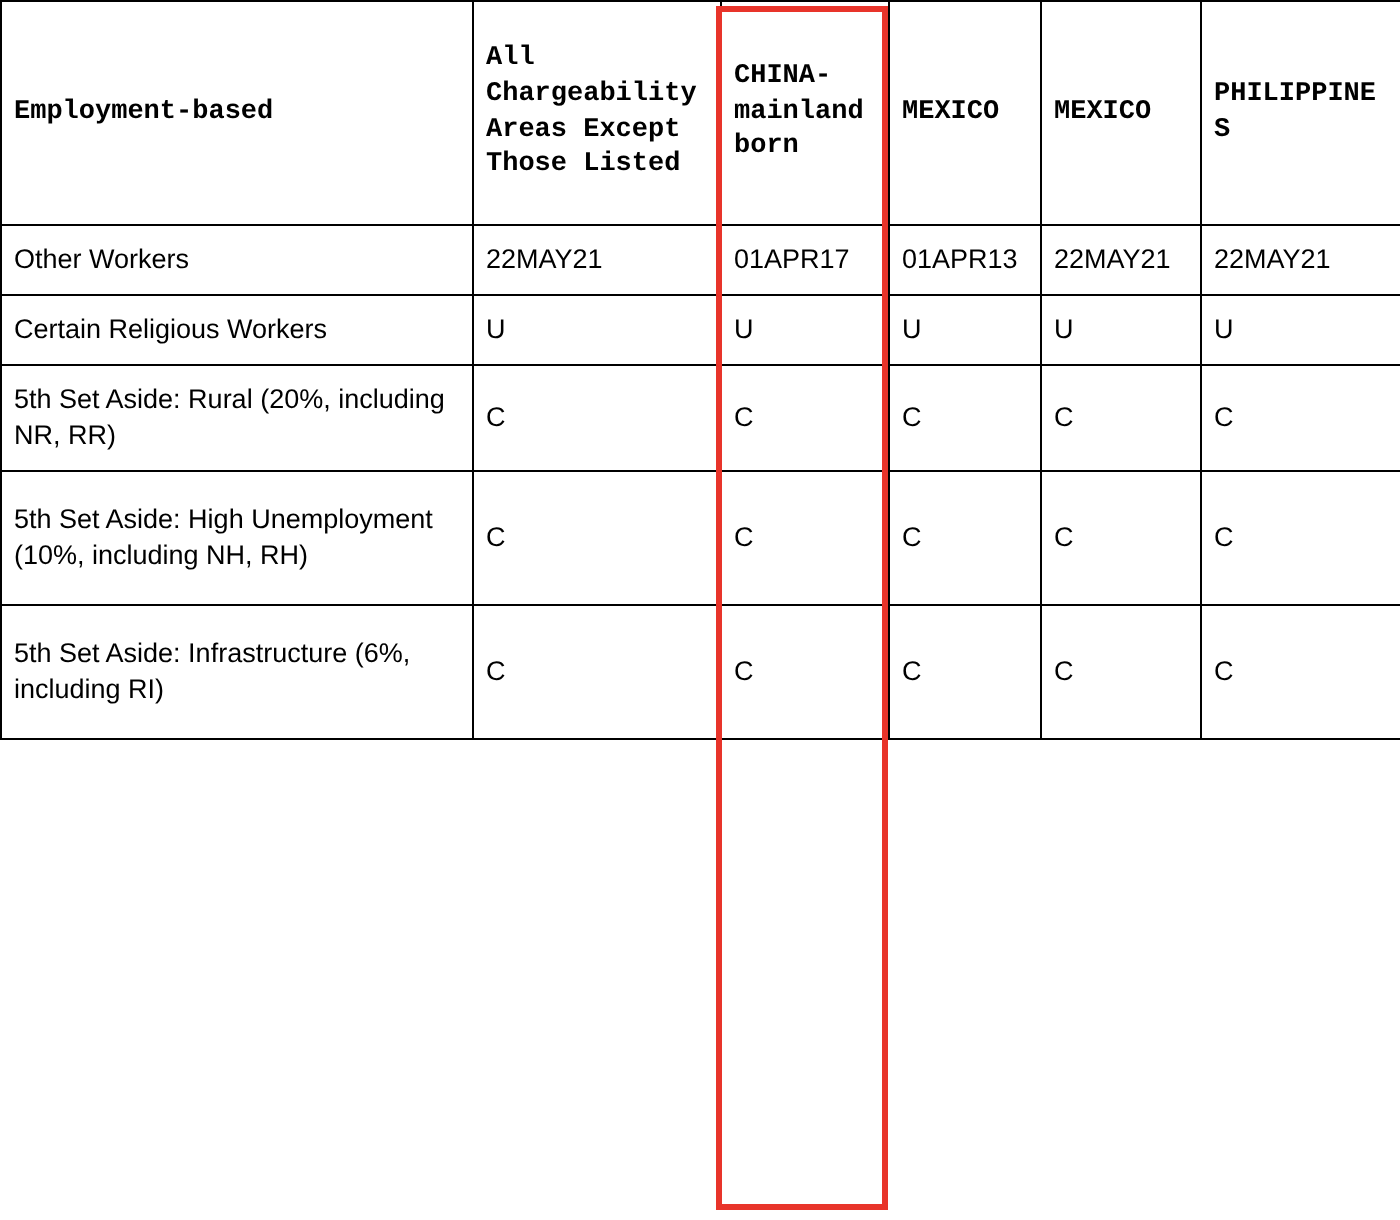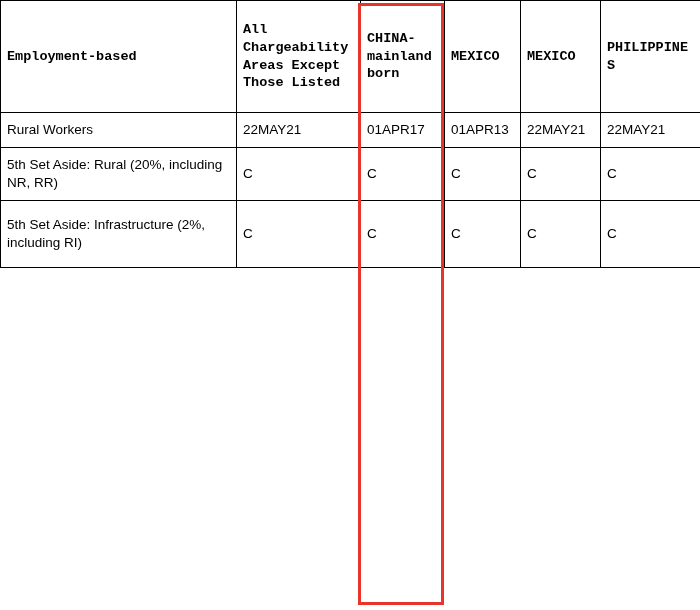--- a/index.html
+++ b/index.html
@@ -93,37 +93,53 @@
         <th>Employment-based</th>
         <th>All Chargeability Areas Except Those Listed</th>
         <th>CHINA-mainland born</th>
         <th>MEXICO</th>
         <th>MEXICO</th>
         <th>PHILIPPINES</th>
       </tr>
     </thead>
     <tbody>
       <tr class="row-ow">
-        <td>Rural Workers</td>
+        <td>Other Workers</td>
         <td>22MAY21</td>
         <td>01APR17</td>
         <td>01APR13</td>
         <td>22MAY21</td>
         <td>22MAY21</td>
+      </tr>
+      <tr class="row-crw">
+        <td>Certain Religious Workers</td>
+        <td>U</td>
+        <td>U</td>
+        <td>U</td>
+        <td>U</td>
+        <td>U</td>
       </tr>
       <tr class="row-med">
         <td>5th Set Aside: Rural (20%, including NR, RR)</td>
         <td>C</td>
         <td>C</td>
         <td>C</td>
         <td>C</td>
         <td>C</td>
       </tr>
       <tr class="row-tall">
-        <td>5th Set Aside: Infrastructure (2%, including RI)</td>
+        <td>5th Set Aside: High Unemployment (10%, including NH, RH)</td>
+        <td>C</td>
+        <td>C</td>
+        <td>C</td>
+        <td>C</td>
+        <td>C</td>
+      </tr>
+      <tr class="row-tall">
+        <td>5th Set Aside: Infrastructure (6%, including RI)</td>
         <td>C</td>
         <td>C</td>
         <td>C</td>
         <td>C</td>
         <td>C</td>
       </tr>
     </tbody>
   </table>
 
   <div class="highlight-box" style="border-color: rgb(232, 52, 42);"></div>

